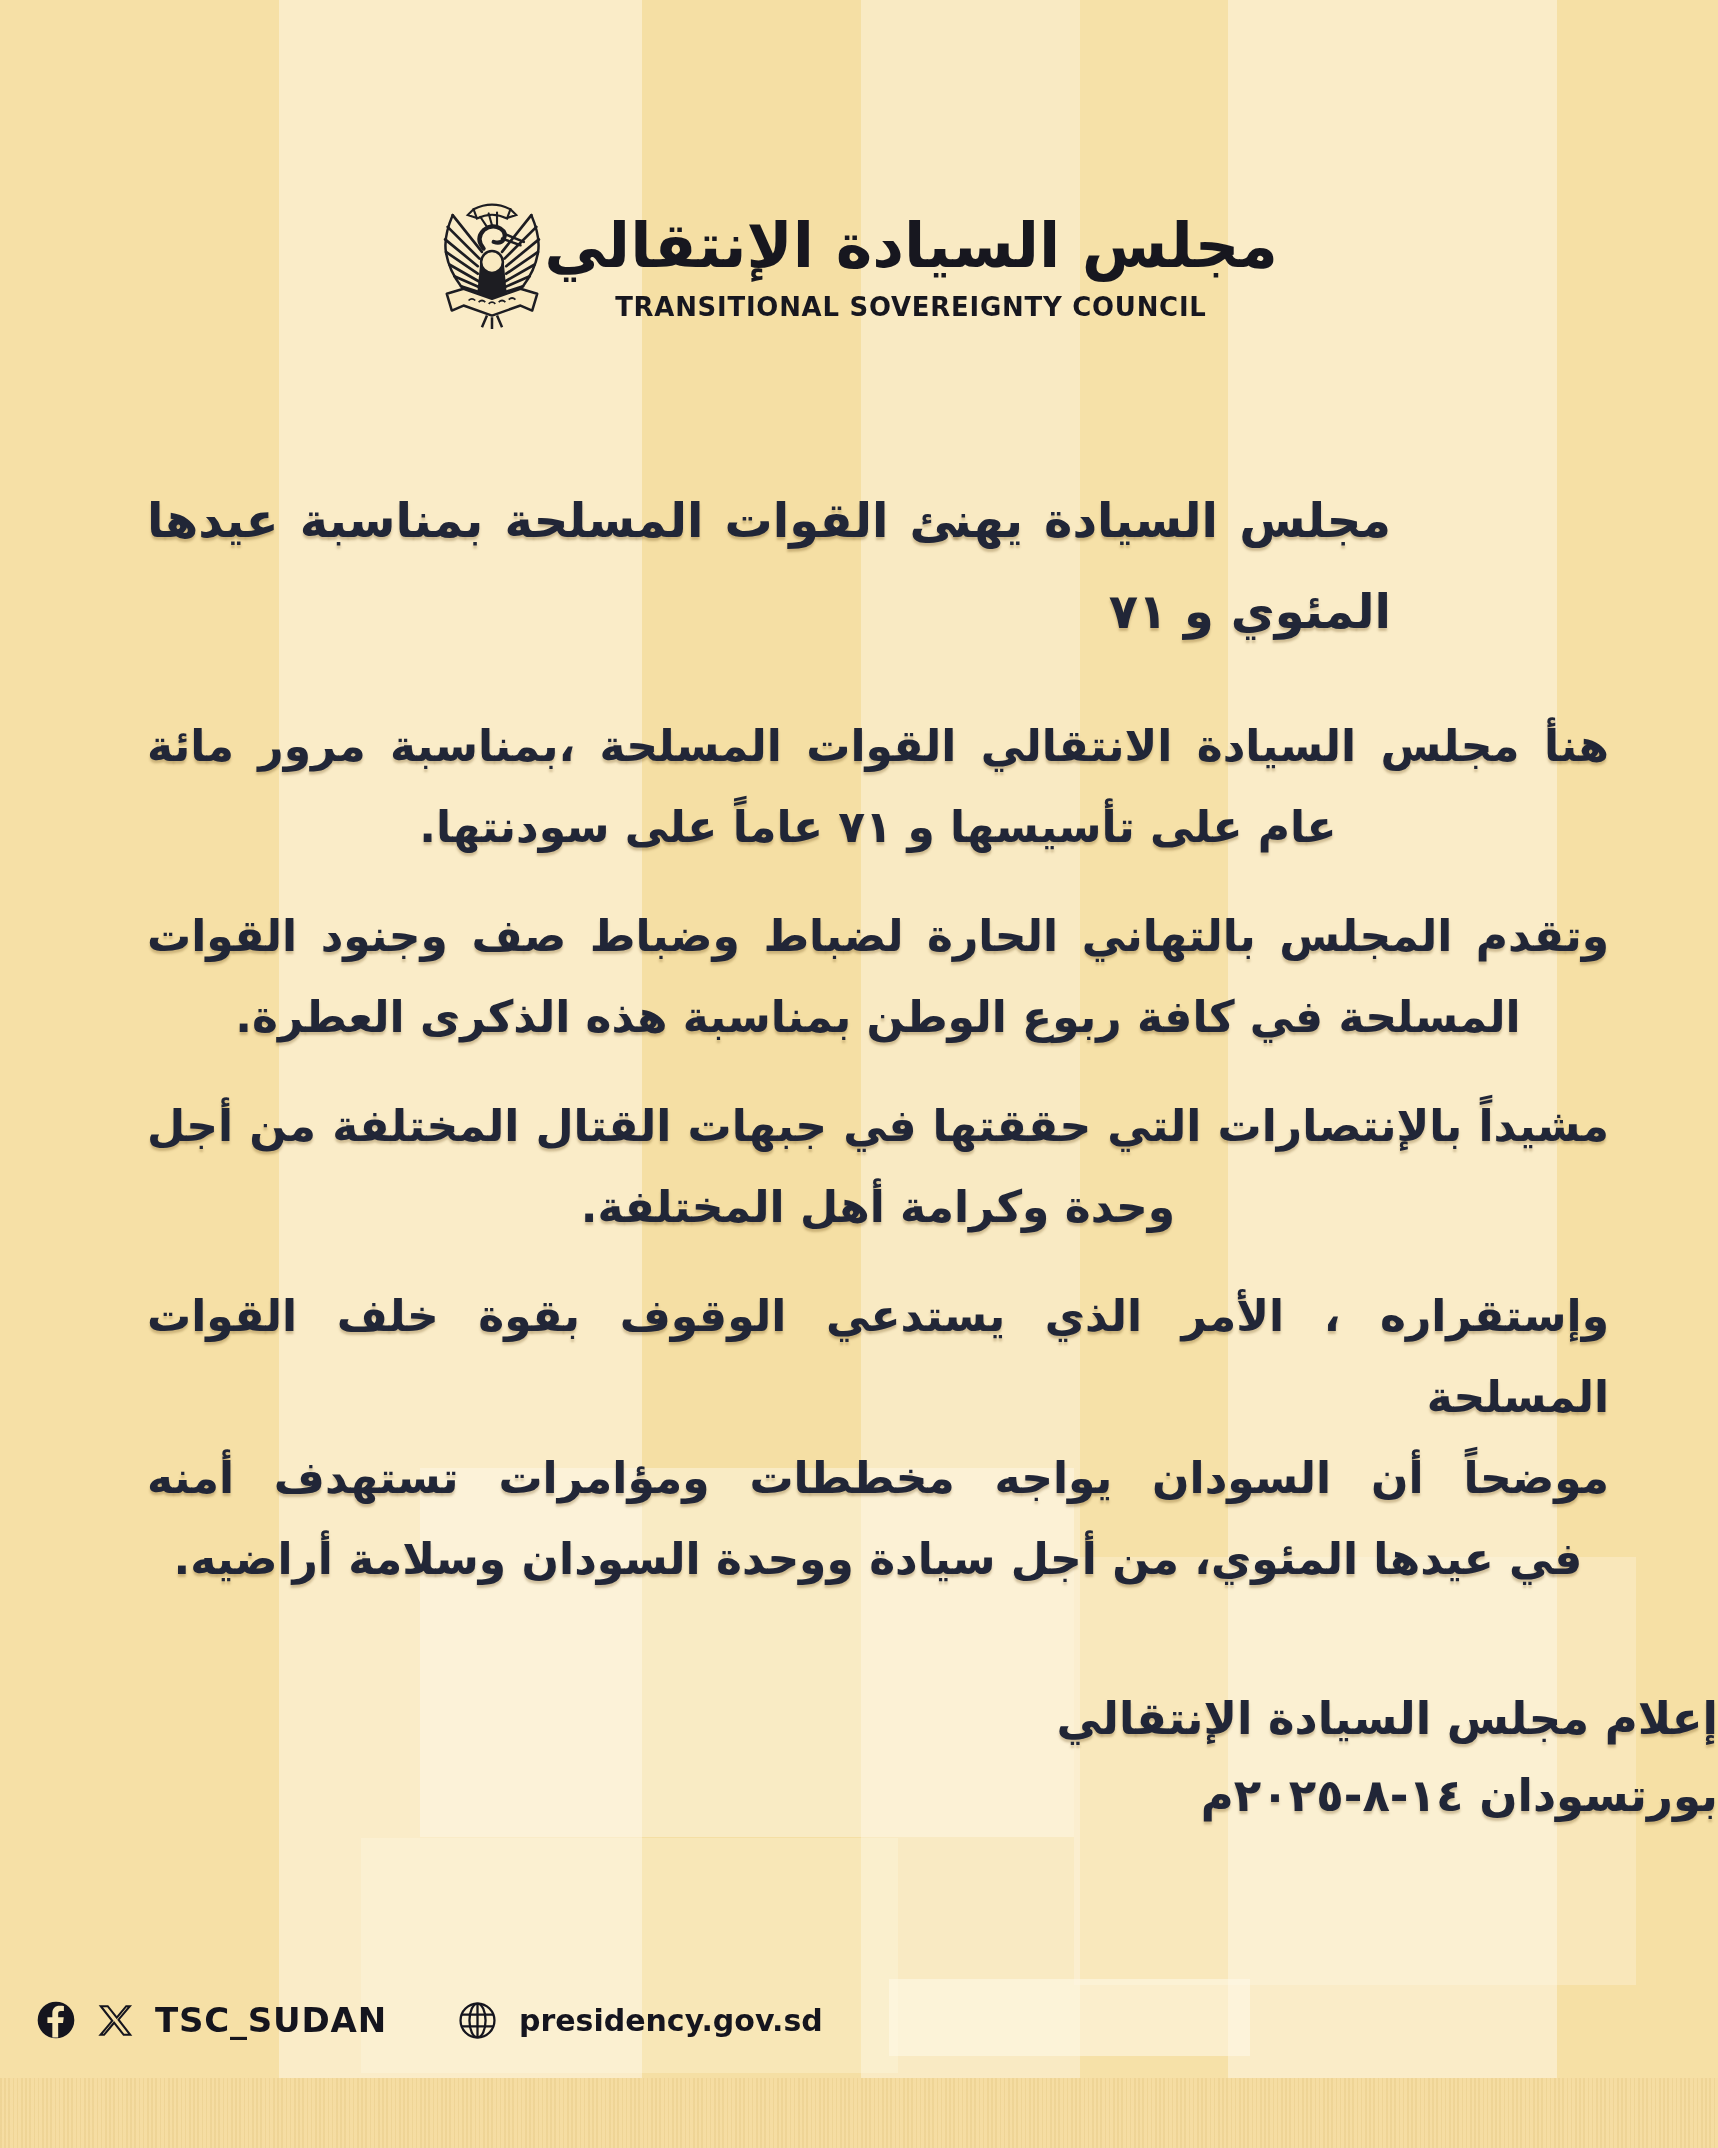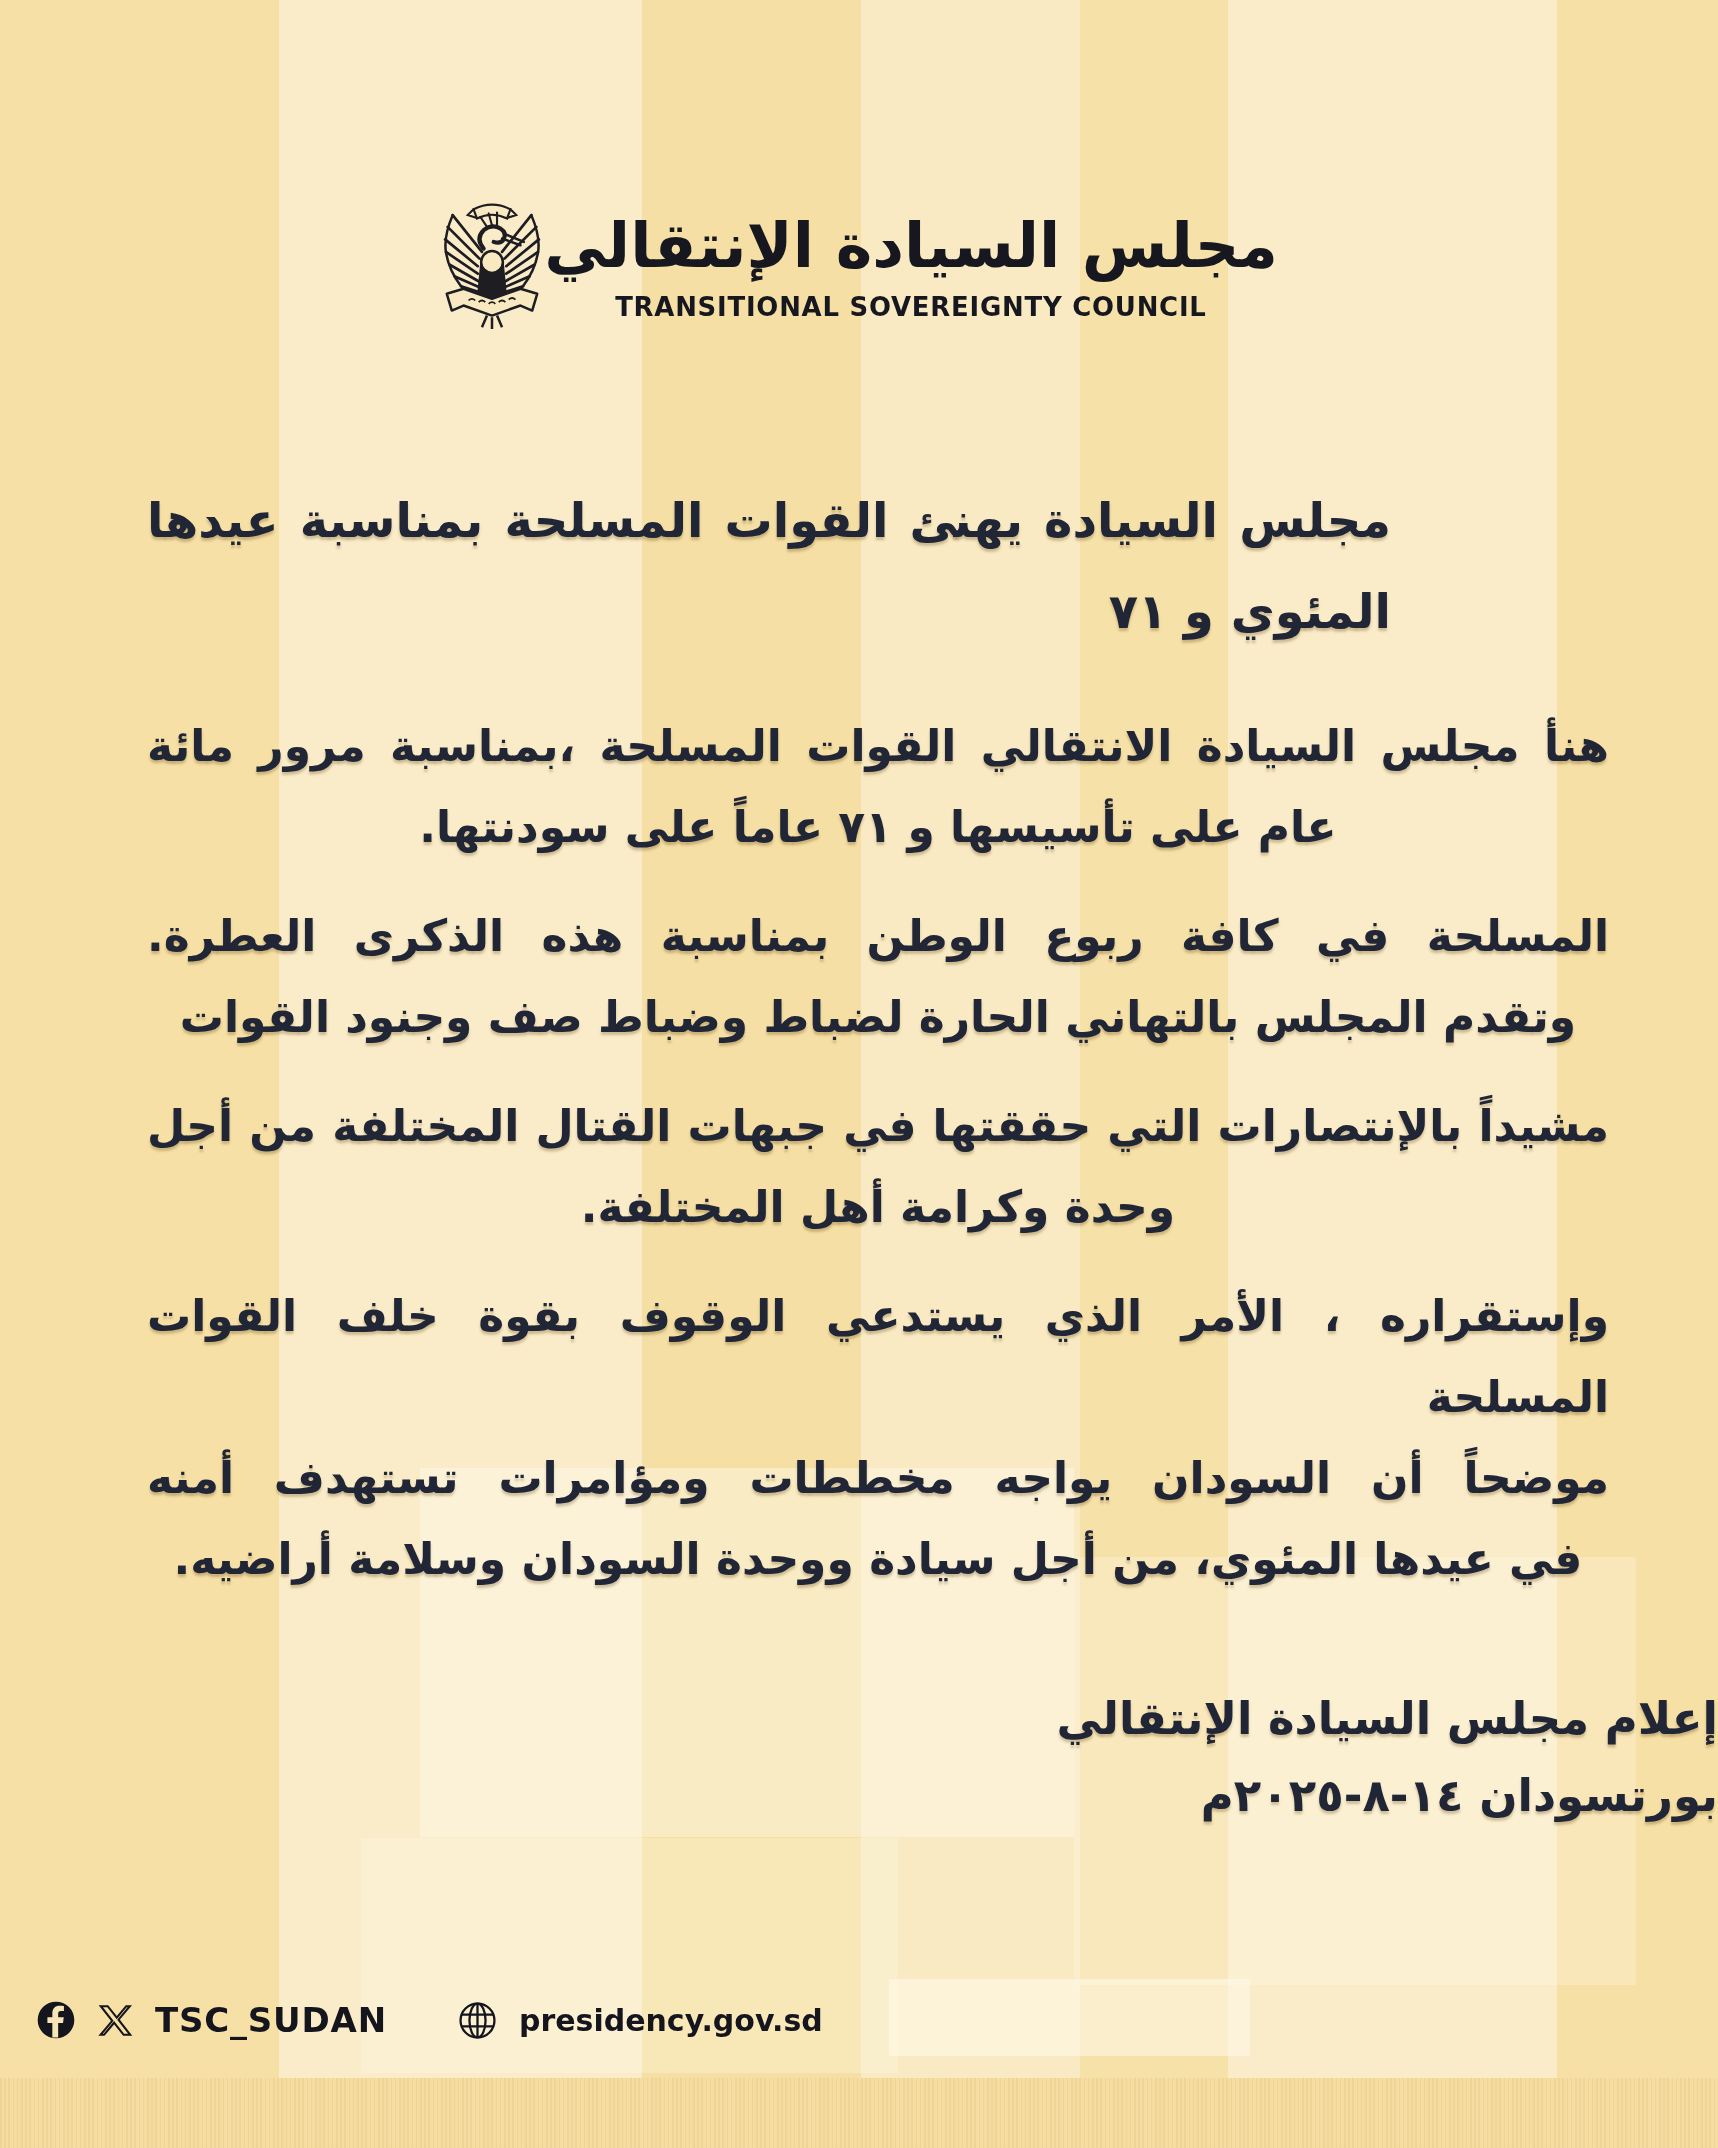--- a/index.html
+++ b/index.html
@@ -126,22 +126,22 @@
 
   <main class="bodytext">
     <section class="para heading">
       <div class="line">مجلس السيادة يهنئ القوات المسلحة بمناسبة عيدها المئوي و ٧١</div>
     </section>
     <section class="para">
       <div class="line">هنأ مجلس السيادة الانتقالي القوات المسلحة ،بمناسبة مرور مائة</div>
       <div class="line">عام على تأسيسها و ٧١ عاماً على سودنتها.</div>
     </section>
     <section class="para">
+      <div class="line">وتقدم المجلس بالتهاني الحارة لضباط وضباط صف وجنود القوات</div>
       <div class="line">المسلحة في كافة ربوع الوطن بمناسبة هذه الذكرى العطرة.</div>
-      <div class="line">وتقدم المجلس بالتهاني الحارة لضباط وضباط صف وجنود القوات</div>
     </section>
     <section class="para">
       <div class="line">مشيداً بالإنتصارات التي حققتها في جبهات القتال المختلفة من أجل</div>
       <div class="line">وحدة وكرامة أهل المختلفة.</div>
     </section>
     <section class="para">
       <div class="line">وإستقراره ، الأمر الذي يستدعي الوقوف بقوة خلف القوات المسلحة</div>
       <div class="line">موضحاً أن السودان يواجه مخططات ومؤامرات تستهدف أمنه</div>
       <div class="line">في عيدها المئوي، من أجل سيادة ووحدة السودان وسلامة أراضيه.</div>
     </section>

